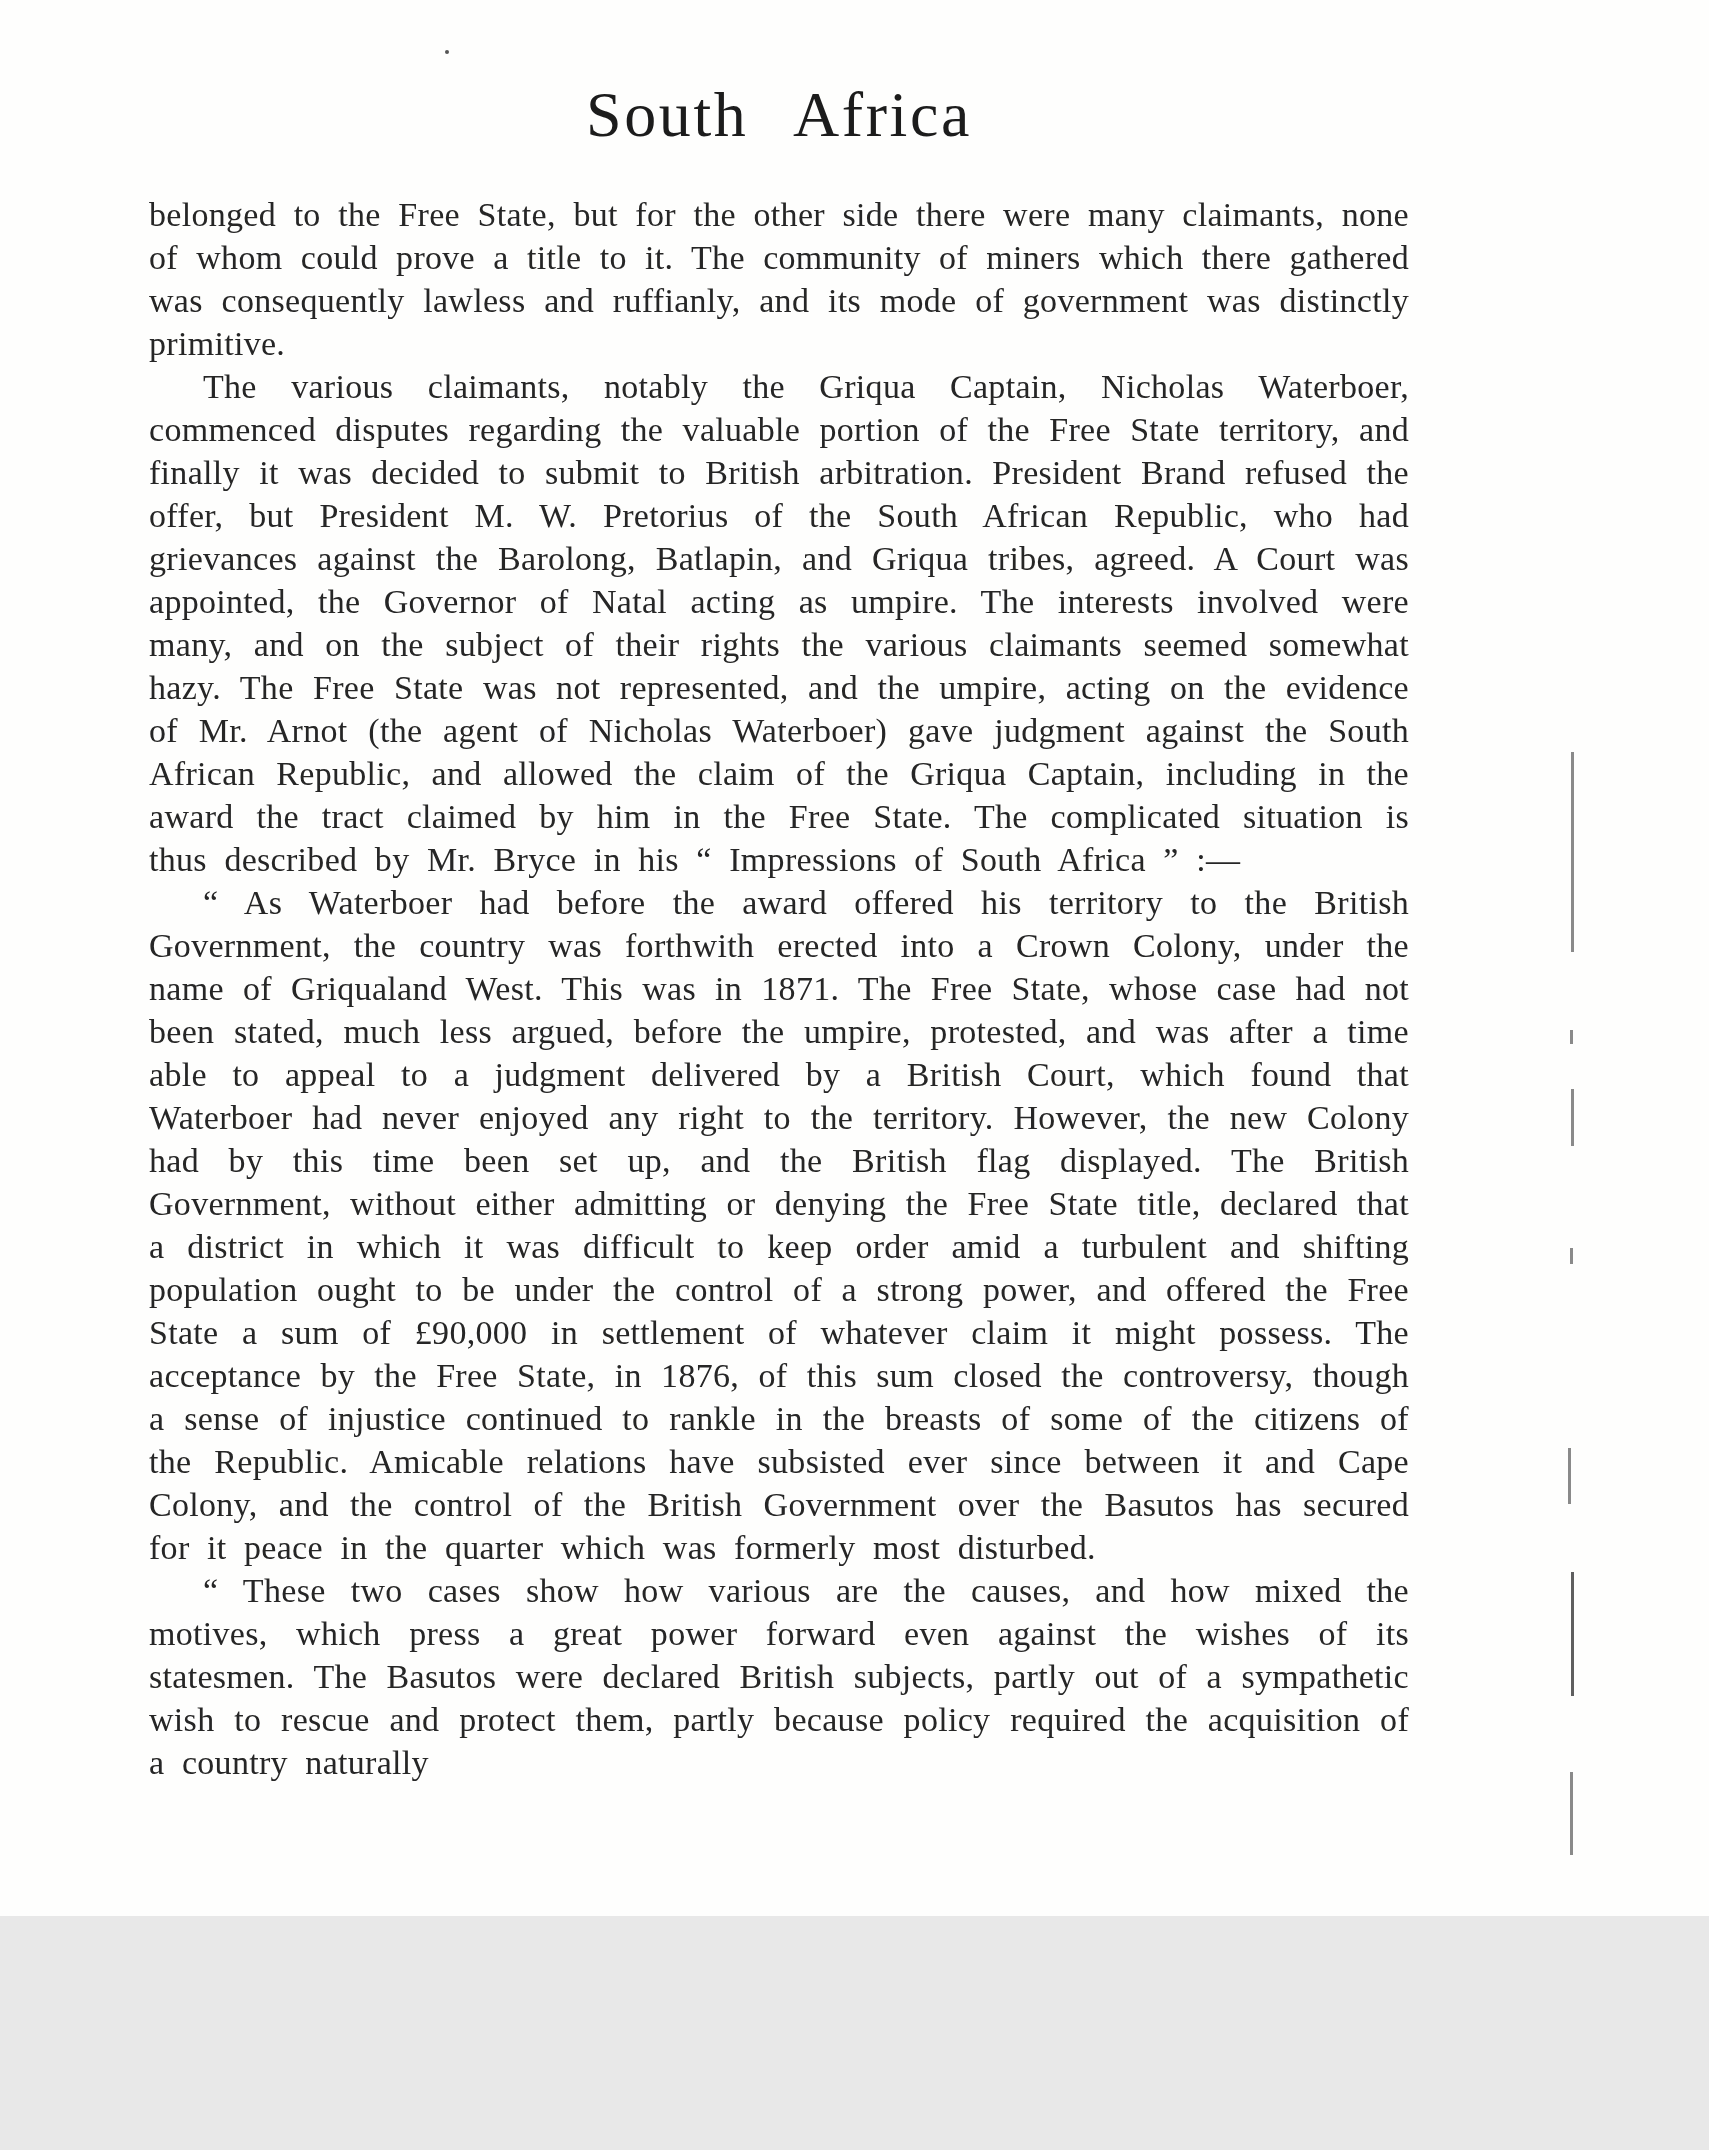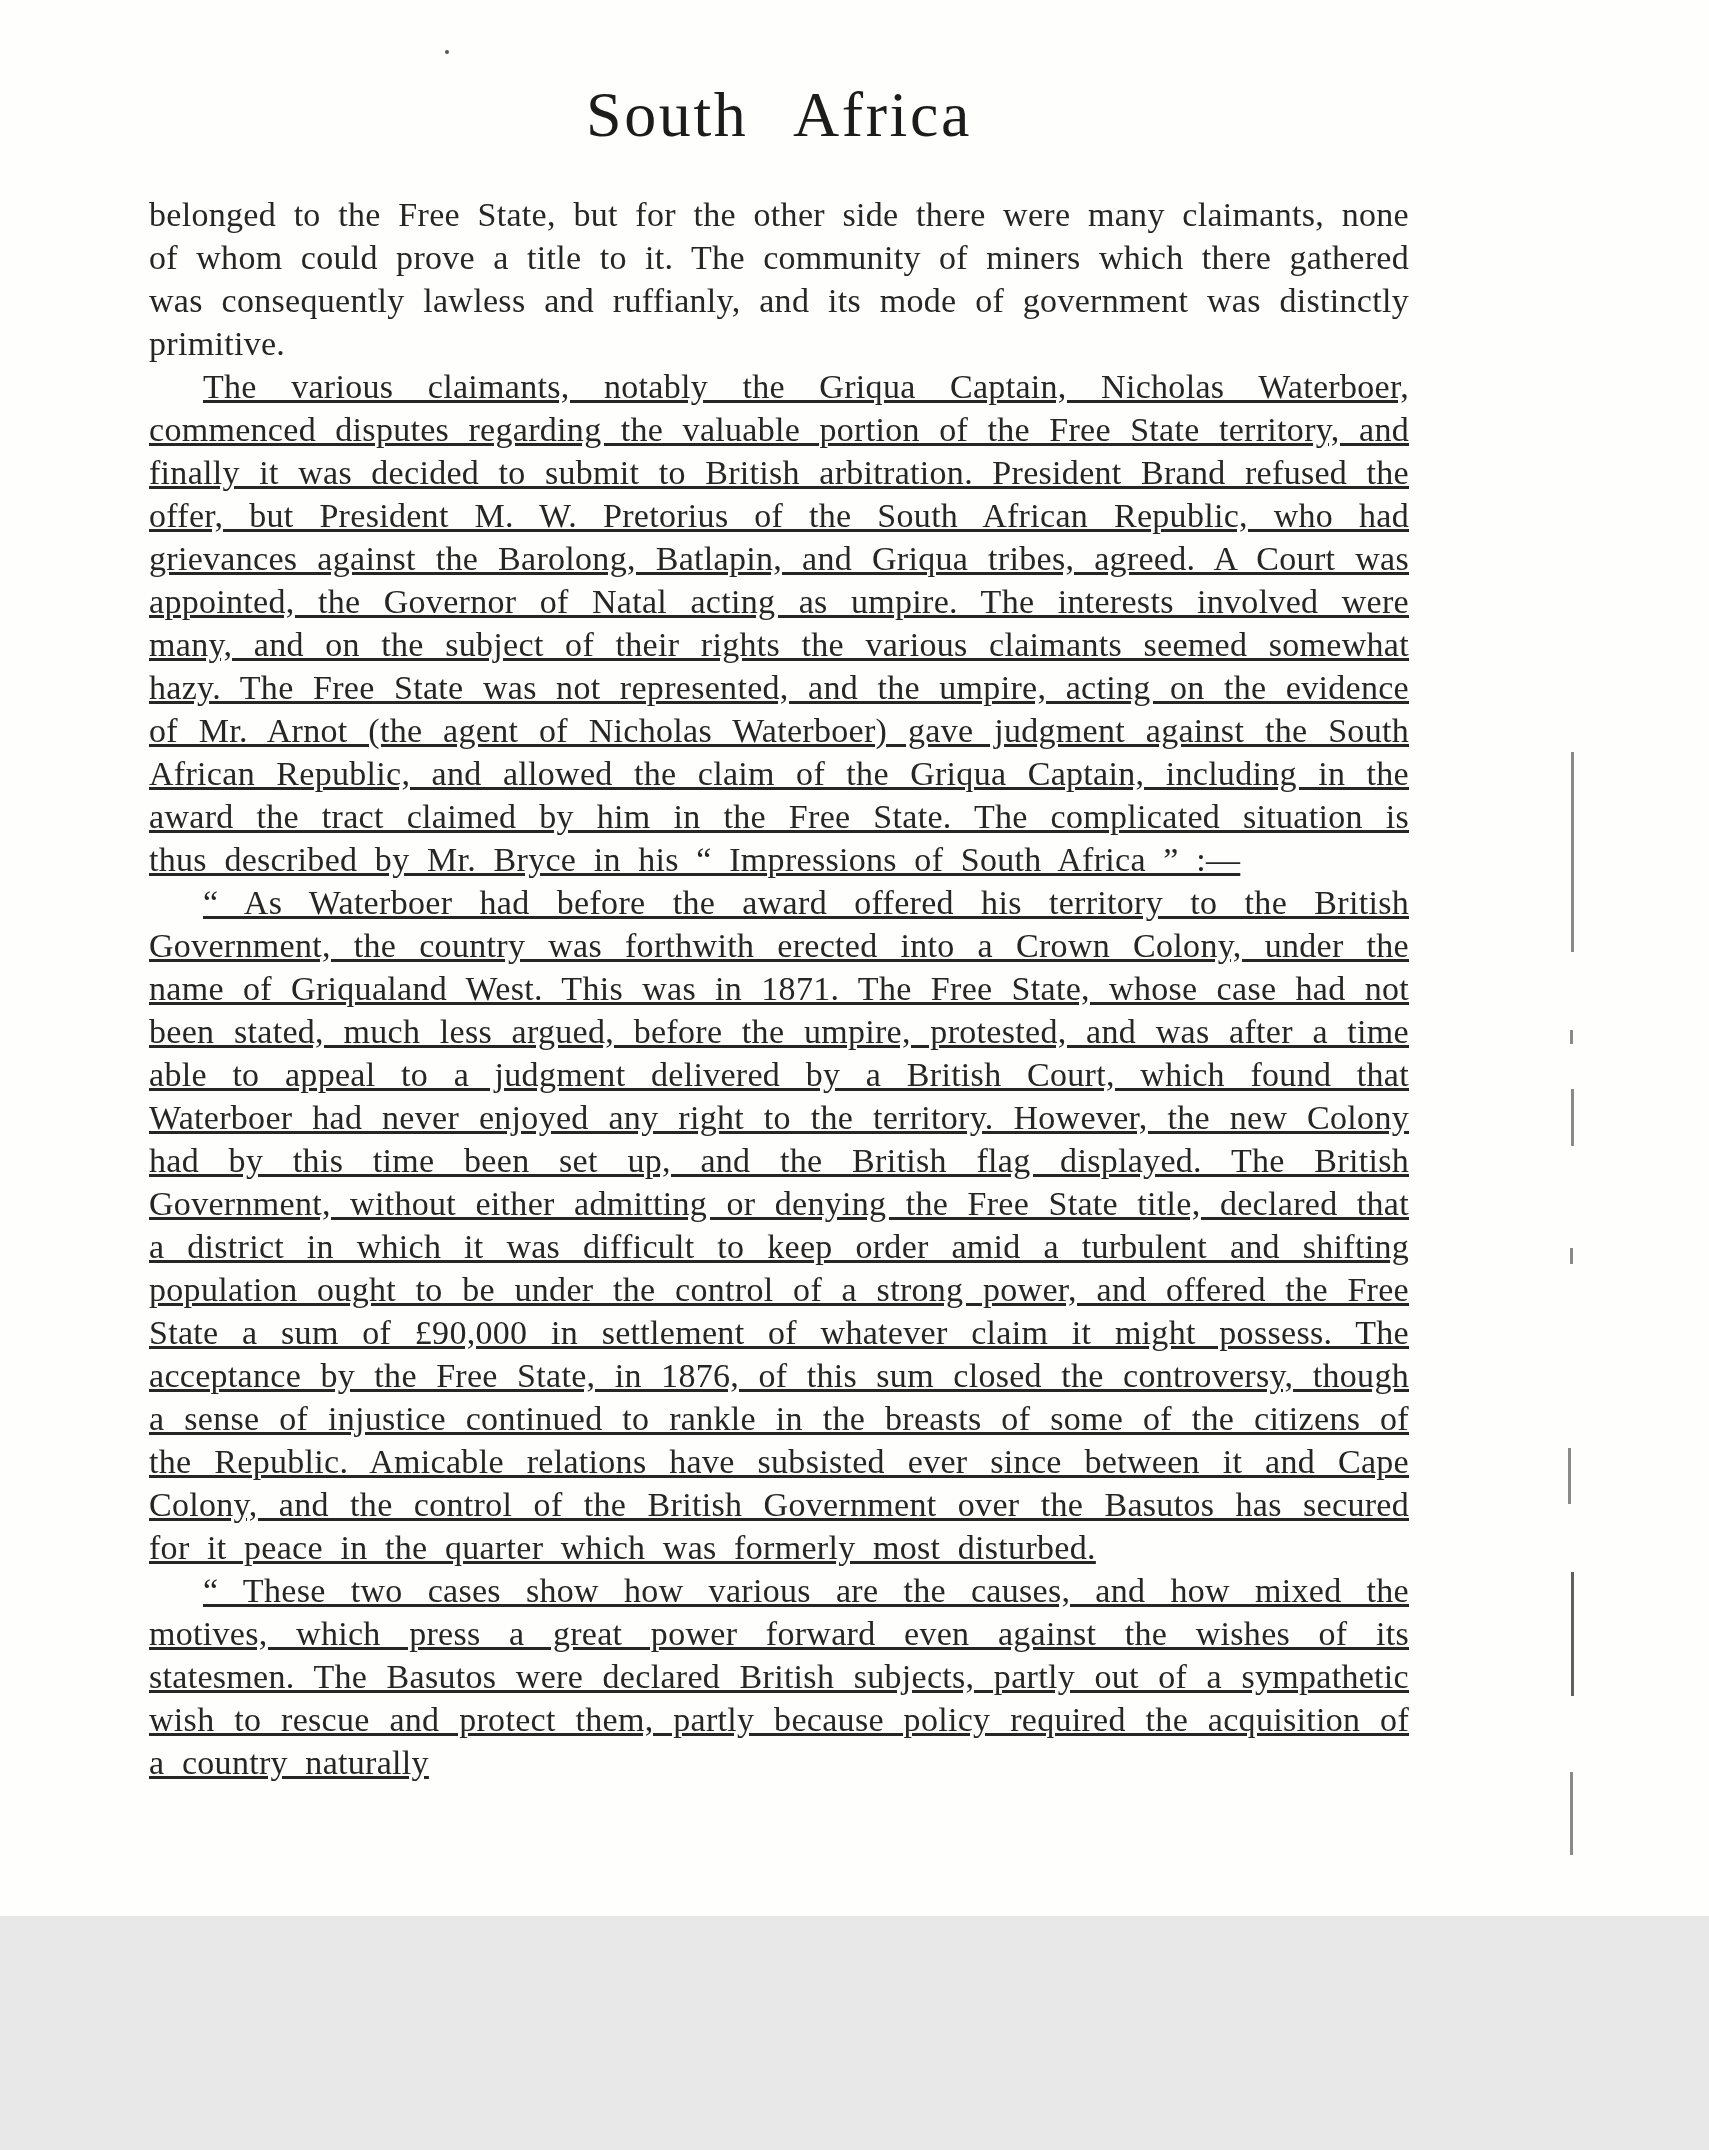--- a/index.html
+++ b/index.html
@@ -44,21 +44,20 @@
     margin: 0;
     text-align: justify;
     font-size: 34px;
     line-height: 43px;
     word-spacing: 8.7px;
     letter-spacing: 0.3px;
     color: #262626;
   }
   .para.indent {
     text-indent: 54px;
-    text-decoration: underline;
   }
   .page-number {
     position: absolute;
     top: 2101px;
     left: 149px;
     width: 1260px;
     font-size: 29.5px;
     letter-spacing: 5.2px;
     color: #2b2b2b;
   }

